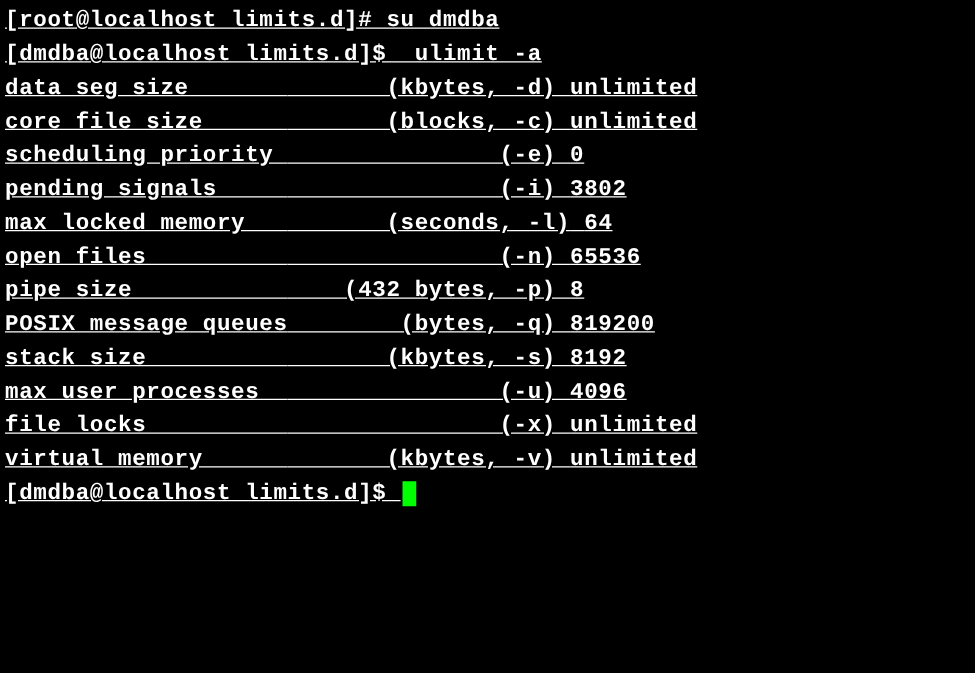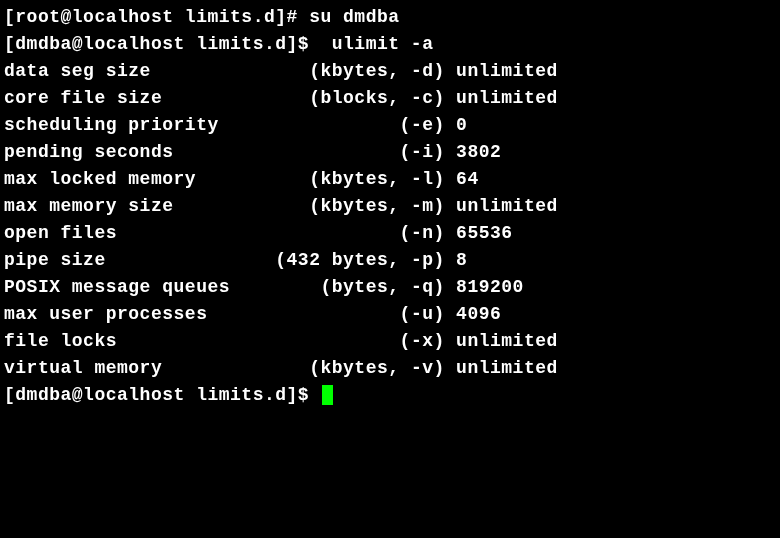--- a/index.html
+++ b/index.html
@@ -12,44 +12,45 @@
     line-height: 1.5;
     font-weight: bold;
     width: 780px;
     height: 538px;
     box-sizing: border-box;
     overflow: hidden;
   }
   .line {
     white-space: pre;
     letter-spacing: 0.5px;
+    text-decoration: underline;
   }
   .cursor {
     display: inline-block;
     width: 11px;
     height: 20px;
     background: #00ff00;
     vertical-align: text-bottom;
     margin-left: 2px;
   }
 </style>
 </head>
 <body>
 
 <div class="line"><span>[root@localhost limits.d]# su dmdba</span></div>
 <div class="line"><span>[dmdba@localhost limits.d]$  ulimit -a</span></div>
 
 <div id="limits-container">
     <div class="line"><span>data seg size       </span><span>       (kbytes, -d)</span> <span>unlimited</span></div>
     <div class="line"><span>core file size      </span><span>       (blocks, -c)</span> <span>unlimited</span></div>
     <div class="line"><span>scheduling priority </span><span>               (-e)</span> <span>0</span></div>
-    <div class="line"><span>pending seconds     </span><span>               (-i)</span> <span>3802</span></div>
-    <div class="line"><span>max locked memory   </span><span>       (kbytes, -l)</span> <span>64</span></div>
-    <div class="line"><span>max memory size     </span><span>       (kbytes, -m)</span> <span>unlimited</span></div>
+    <div class="line"><span>pending signals     </span><span>               (-i)</span> <span>3802</span></div>
+    <div class="line"><span>max locked memory   </span><span>       (seconds, -l)</span> <span>64</span></div>
     <div class="line"><span>open files          </span><span>               (-n)</span> <span>65536</span></div>
     <div class="line"><span>pipe size           </span><span>    (432 bytes, -p)</span> <span>8</span></div>
     <div class="line"><span>POSIX message queues</span><span>        (bytes, -q)</span> <span>819200</span></div>
+    <div class="line"><span>stack size          </span><span>       (kbytes, -s)</span> <span>8192</span></div>
     <div class="line"><span>max user processes  </span><span>               (-u)</span> <span>4096</span></div>
     <div class="line"><span>file locks          </span><span>               (-x)</span> <span>unlimited</span></div>
     <div class="line"><span>virtual memory      </span><span>       (kbytes, -v)</span> <span>unlimited</span></div>
   </div>
 
 <div class="line"><span>[dmdba@localhost limits.d]$ </span><span class="cursor"></span></div>
 
 </body></html>

